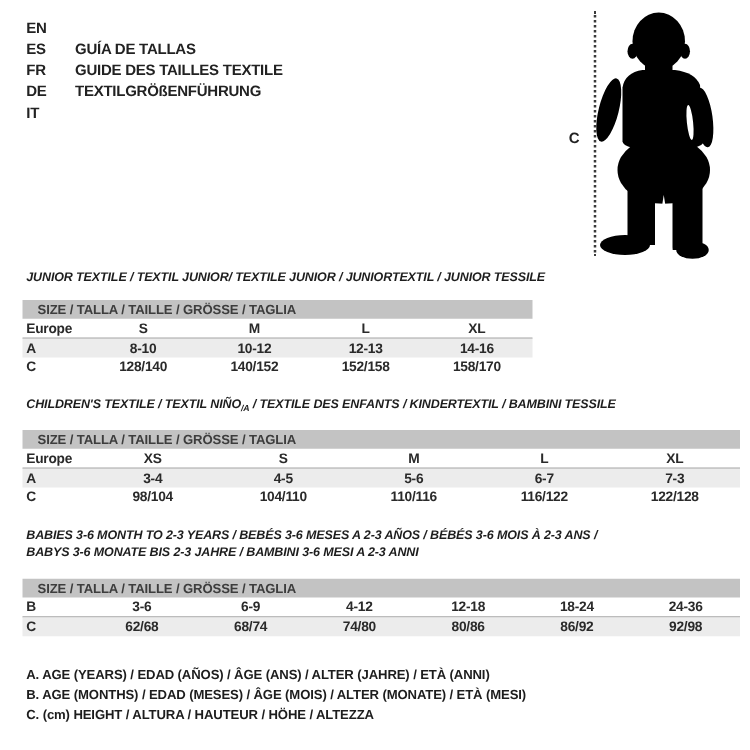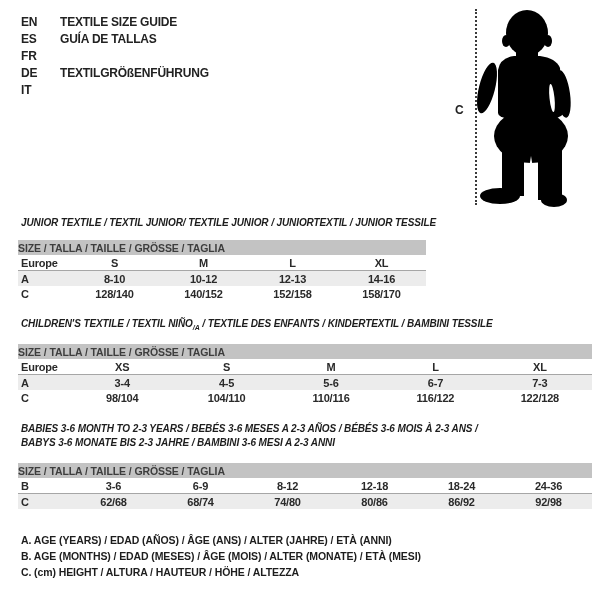--- a/index.html
+++ b/index.html
@@ -20,21 +20,21 @@
 
   
   .sec-title{position:absolute;left:21px;font-size:10px;font-weight:700;
              letter-spacing:-0.1px;white-space:nowrap;color:#1d1d1d;font-style:italic;}
   .sec-title sub{font-size:7px;}
   .sizetable{position:absolute;left:18px;}
   .t-narrow{width:408px;}
   .t-wide{width:574px;}
   .thead{height:15px;background:#c3c3c3;display:flex;align-items:center;
          font-size:10.5px;font-weight:700;letter-spacing:-0.1px;color:#3d3d3d;
-         padding-left:0;box-sizing:border-box;}
+         padding-left:12px;box-sizing:border-box;}
   .trow{display:flex;height:15px;align-items:center;font-size:11px;font-weight:700;
         letter-spacing:-0.2px;color:#2a2a2a;}
   .trow.first{border-bottom:1px solid #a6a6a6;}
   .trow.alt{background:#ececec;}
   .c0{width:52px;padding-left:3px;box-sizing:border-box;}
   .cd{flex:1;text-align:center;}
 
   
   #legend{position:absolute;left:21px;top:534px;}
   .legend-line{height:16px;font-size:10.5px;font-weight:700;letter-spacing:-0.1px;
@@ -46,28 +46,28 @@
   #t3-title1{top:423px;} #t3-title2{top:437px;} #t3{top:463px;}
 </style>
 </head>
 <body>
 
 <div id="page">
 
   <div id="langs">
     <div class="lang-row">
       <span class="lang-code">EN</span>
-      <span class="lang-label">TEXTILE SIZE GUIDE</span>
     </div>
     <div class="lang-row">
       <span class="lang-code">ES</span>
       <span class="lang-label">GUÍA DE TALLAS</span>
     </div>
     <div class="lang-row">
       <span class="lang-code">FR</span>
+      <span class="lang-label">GUIDE DES TAILLES TEXTILE</span>
     </div>
     <div class="lang-row">
       <span class="lang-code">DE</span>
       <span class="lang-label">TEXTILGRÖßENFÜHRUNG</span>
     </div>
     <div class="lang-row">
       <span class="lang-code">IT</span>
     </div>
   </div>
 
@@ -150,21 +150,21 @@
   </div>
 
   <div id="t3-title1" class="sec-title">BABIES 3-6 MONTH TO 2-3 YEARS / BEBÉS 3-6 MESES A 2-3 AÑOS / BÉBÉS 3-6 MOIS À 2-3 ANS /</div>
   <div id="t3-title2" class="sec-title">BABYS 3-6 MONATE BIS 2-3 JAHRE / BAMBINI 3-6 MESI A 2-3 ANNI</div>
   <div id="t3" class="sizetable t-wide">
     <div class="thead">SIZE / TALLA / TAILLE / GRÖSSE / TAGLIA</div>
     <div class="trow first">
       <span class="c0">B</span>
       <span class="cd">3-6</span>
       <span class="cd">6-9</span>
-      <span class="cd">8-12</span>
+      <span class="cd">4-12</span>
       <span class="cd">12-18</span>
       <span class="cd">18-24</span>
       <span class="cd">24-36</span>
     </div>
     <div class="trow alt">
       <span class="c0">C</span>
       <span class="cd">62/68</span>
       <span class="cd">68/74</span>
       <span class="cd">74/80</span>
       <span class="cd">80/86</span>

